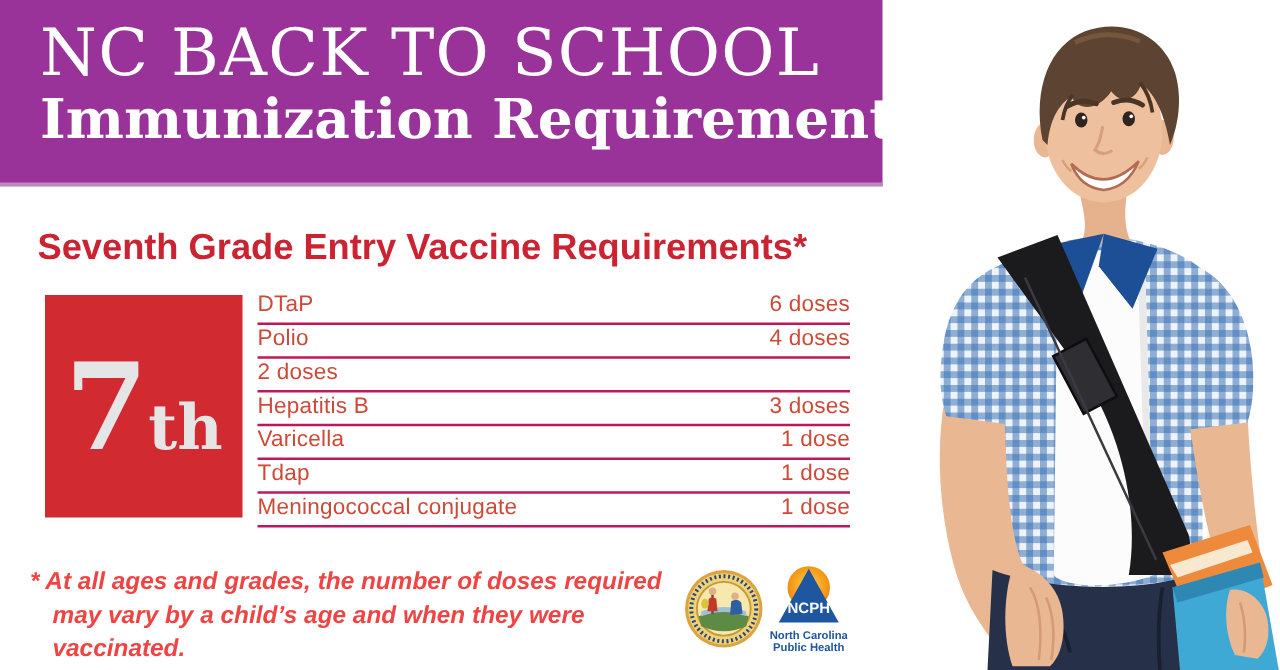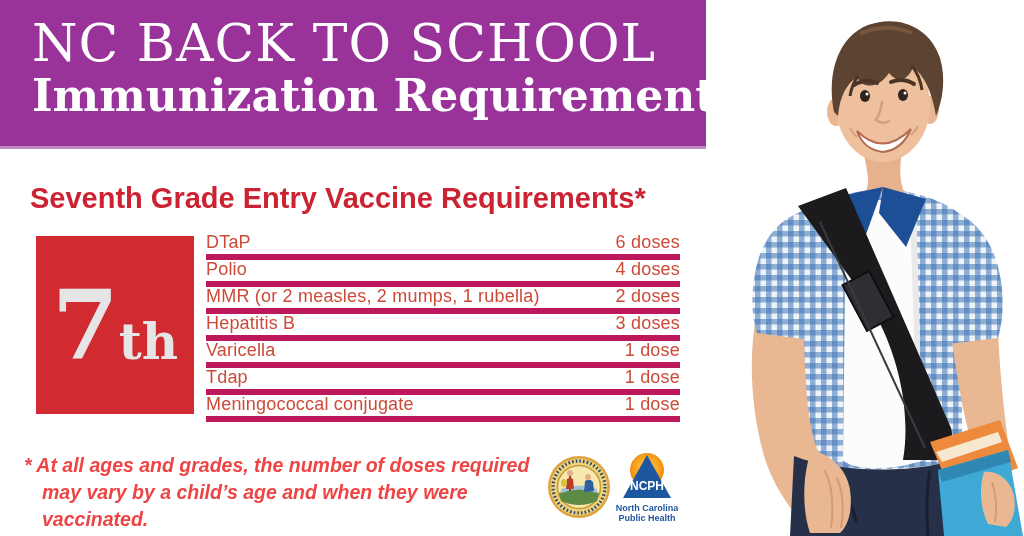--- a/index.html
+++ b/index.html
@@ -37,22 +37,22 @@
     position:absolute; left:36px; top:236px; width:158px; height:178px;
     background:#d12b31; display:flex; align-items:center; justify-content:center;
   }
   .grade-badge .badge-text { color:#e5e5e5; font-family:"DejaVu Serif", serif; font-weight:700; }
   .grade-badge .num { font-size:96px; }
   .grade-badge .suffix { font-size:50px; }
 
   
   .req-table { position:absolute; left:206px; top:233px; width:474px; }
   .req-row {
-    display:flex; justify-content:space-between; align-items:center;
-    height:27px; border-bottom:6px solid #be185d;
+    display:flex; justify-content:space-between; align-items:flex-start;
+    height:27px; border-bottom:2px solid #be185d;
     font-size:18px; color:#cc4a38; padding-bottom:3px;
   }
   .req-row .vaccine { letter-spacing:0.2px; }
   .req-row .doses { letter-spacing:0.2px; }
 
   
   .footnote {
     position:absolute; left:24px; top:452px; width:540px;
     font-style:italic; font-weight:700; font-size:19.5px; line-height:1.38;
     color:#ef4444; padding-left:18px; text-indent:-18px;
@@ -86,21 +86,20 @@
   <div class="req-table">
     <div class="req-row">
       <span class="vaccine">DTaP</span>
       <span class="doses">6 doses</span>
     </div>
     <div class="req-row">
       <span class="vaccine">Polio</span>
       <span class="doses">4 doses</span>
     </div>
     <div class="req-row">
-      <span class="vaccine">MMR (or 2 measles, 2 mumps, 1 rubella)</span>
       <span class="doses">2 doses</span>
     </div>
     <div class="req-row">
       <span class="vaccine">Hepatitis B</span>
       <span class="doses">3 doses</span>
     </div>
     <div class="req-row">
       <span class="vaccine">Varicella</span>
       <span class="doses">1 dose</span>
     </div>

